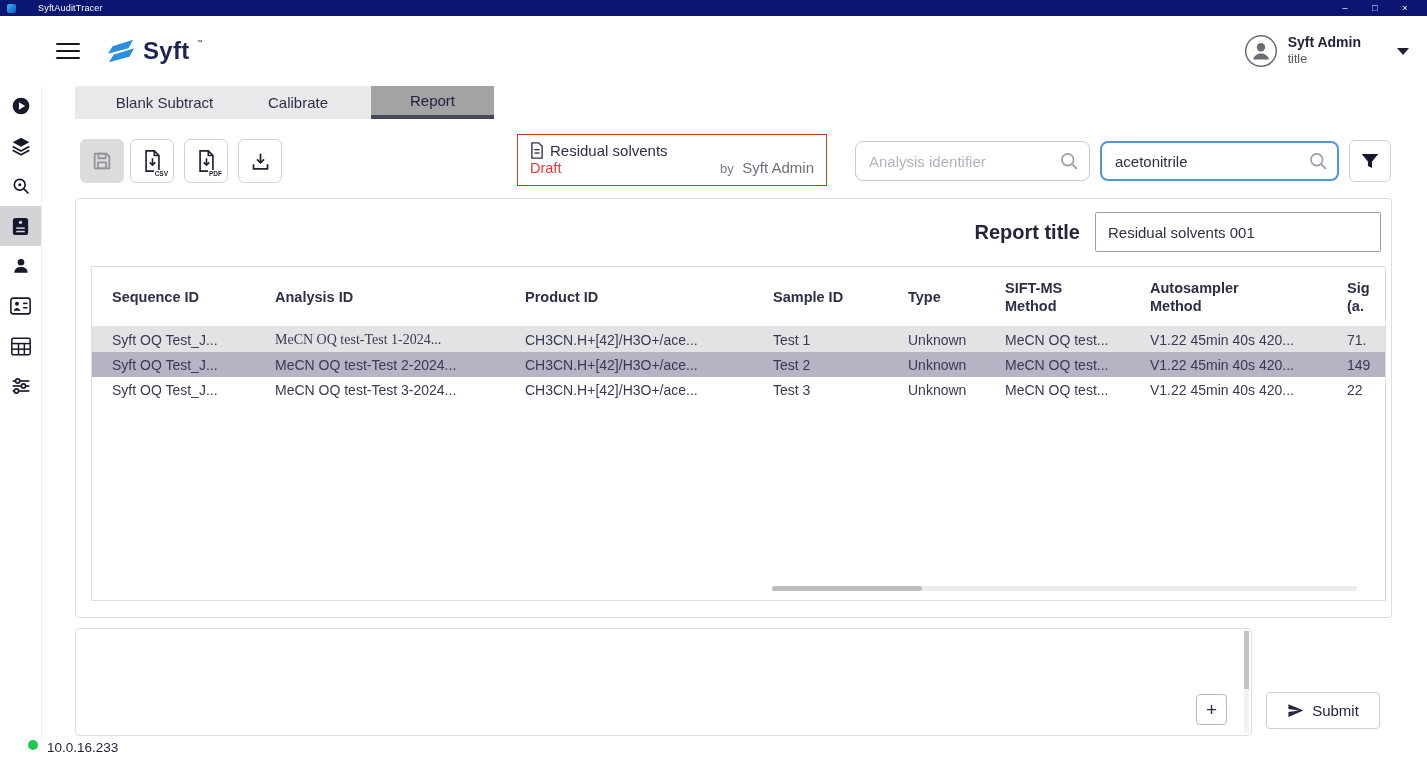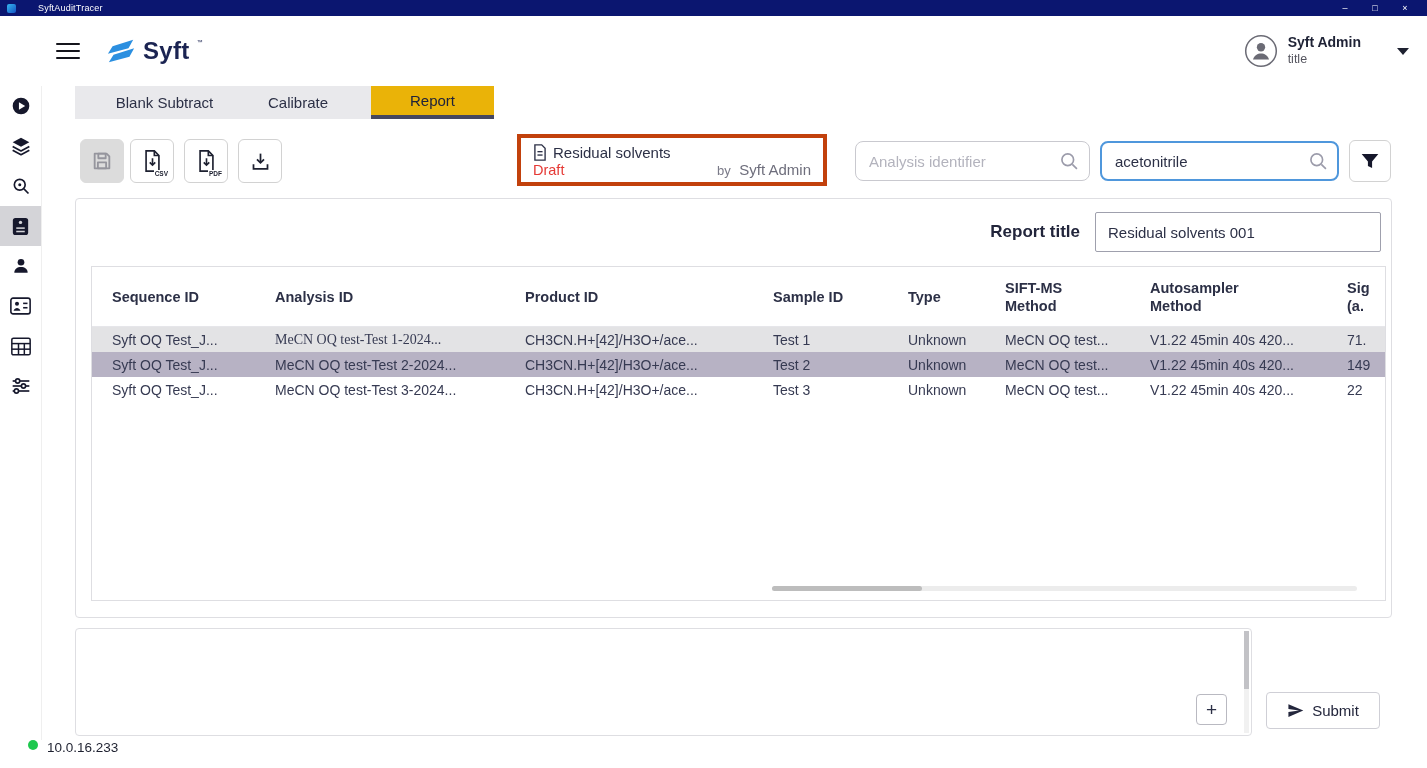--- a/index.html
+++ b/index.html
@@ -35,33 +35,33 @@
   .sidebar { position:absolute; top:86px; left:0; width:42px; bottom:28px; background:#fff;
              border-right:1px solid #efefef; display:flex; flex-direction:column; align-items:stretch; }
   .side-item { height:40px; display:flex; align-items:center; justify-content:center;
                color:#16182c; cursor:pointer; }
   .side-item.active { background:#d4d4d8; }
 
   
   .tabs { position:absolute; top:86px; left:75px; height:33px; display:flex; }
   .tab { display:flex; align-items:center; justify-content:center; font-size:15px;
          color:#2c3046; background:#e9e9ec; cursor:pointer; }
-  .tab.active { background:#eab308; border-bottom:4px solid #45475f; color:#20233a; }
+  .tab.active { background:#a3a3a3; border-bottom:4px solid #45475f; color:#20233a; }
 
   
   .tool-btn { position:absolute; top:139px; width:44px; height:44px; border:1px solid #d2d2d2;
               border-radius:6px; background:#fff; display:flex; align-items:center;
               justify-content:center; color:#1d2030; cursor:pointer; }
   .tool-btn.disabled { background:#dcdcdc; border-color:#dcdcdc; color:#95959d; cursor:default; }
   .file-tag { position:absolute; right:4px; bottom:5px; font-size:6.5px; font-weight:bold;
               background:#fff; padding:0 1px; color:#1d2030; }
 
   .report-box { position:absolute; left:517px; top:134px; width:310px; height:52px;
-                border:4px solid #c2410c; padding:6px 12px 7px 12px; display:flex;
-                flex-direction:column; justify-content:space-between; background:#fff; }
+                border:1px solid #c2410c; padding:6px 12px 7px 12px; display:flex;
+                flex-direction:column; justify-content:center; background:#fff; }
   .report-box-top { display:flex; align-items:center; gap:6px; font-size:15px; color:#2c3046; }
   .report-box-bottom { display:flex; align-items:baseline; justify-content:space-between; }
   .draft { color:#e53935; font-size:14.5px; }
   .by-label { font-size:13px; color:#7a7a88; }
   .author { font-size:15px; color:#6e6e7c; margin-left:4px; }
 
   .search-box { position:absolute; top:141px; height:40px; background:#fff; }
   .search-box input { width:100%; height:100%; border:1px solid #c9c9cf; border-radius:8px;
                       padding:0 42px 0 13px; font-size:15px; color:#2c3046;
                       font-family:"Liberation Sans", sans-serif; outline:none; }
@@ -72,21 +72,21 @@
   #search-compound { left:1100px; width:239px; }
   .filter-btn { position:absolute; left:1349px; top:140px; width:42px; height:42px;
                 border:1px solid #d2d2d2; border-radius:6px; background:#fff;
                 display:flex; align-items:center; justify-content:center; cursor:pointer; }
 
   
   .content-panel { position:absolute; left:75px; top:198px; width:1317px; height:420px;
                    border:1px solid #dedee2; border-radius:4px; background:#fff; }
   .report-title-row { position:absolute; top:13px; right:10px; display:flex;
                       align-items:center; gap:15px; }
-  .report-title-label { font-weight:bold; font-size:17px; color:#22253b; }
+  .report-title-label { font-weight:bold; font-size:20px; color:#22253b; }
   .report-title-row input { width:286px; height:40px; border:1px solid #9fa0ad; border-radius:2px;
                             padding:0 12px; font-size:15px; color:#2c3046;
                             font-family:"Liberation Sans", sans-serif; outline:none; }
 
   .table-wrap { position:absolute; left:15px; top:67px; width:1295px; height:335px;
                 border:1px solid #dedee2; overflow:hidden; background:#fff; }
   .thead { display:flex; padding-left:20px; height:60px; align-items:center;
            border-bottom:1px solid #e6e6ea; }
   .th { font-size:14.5px; font-weight:bold; color:#2c3046; line-height:18px; flex:0 0 auto; }
   .trow { display:flex; padding-left:20px; height:25px; align-items:center; }

